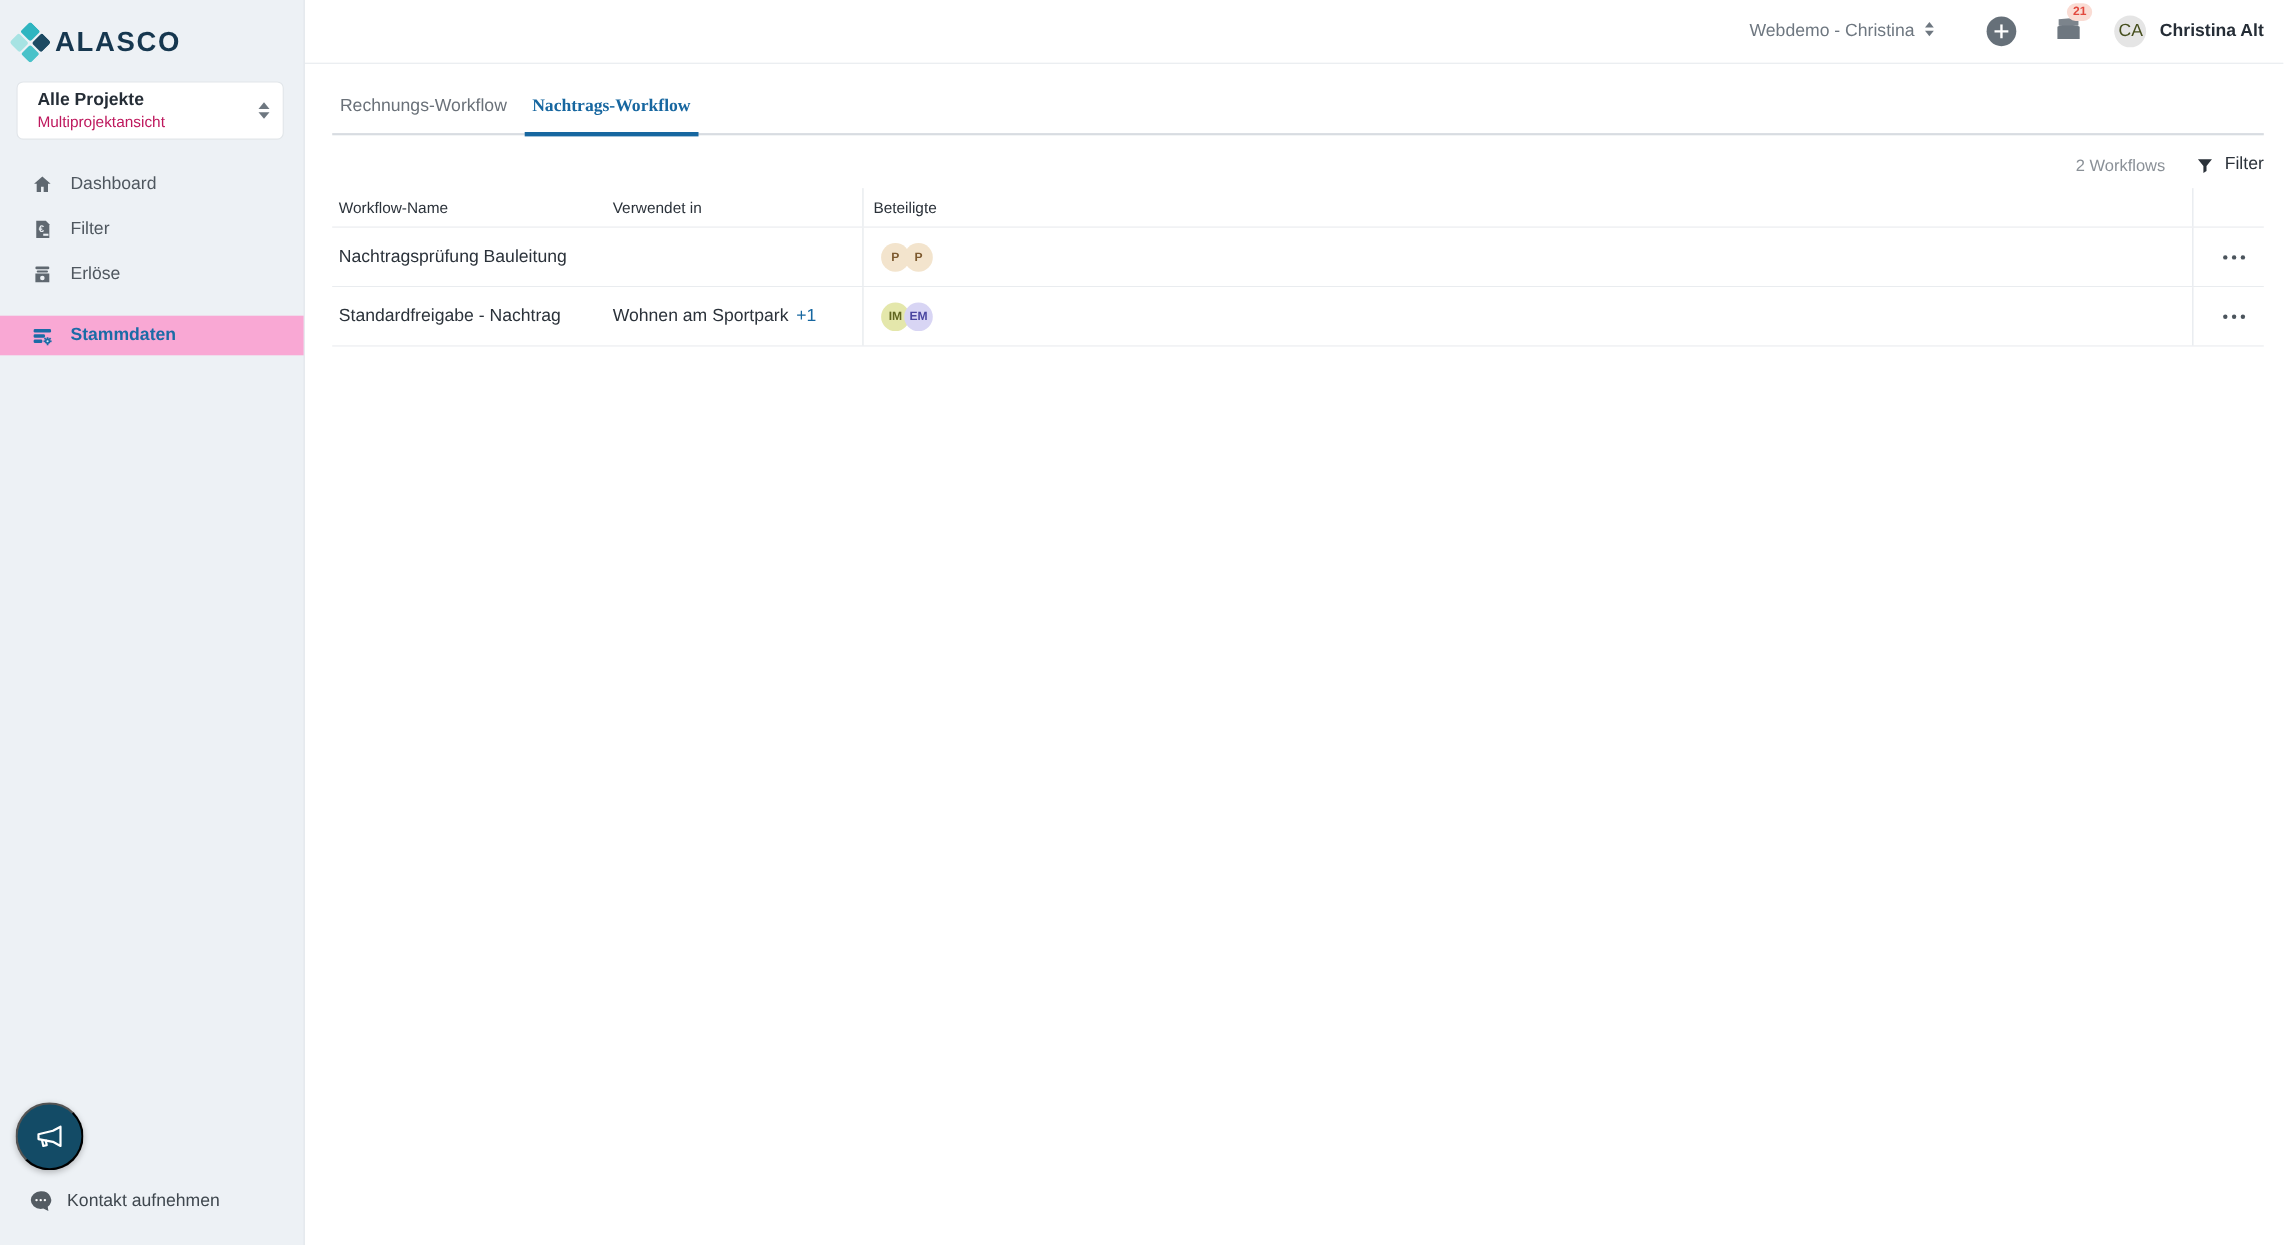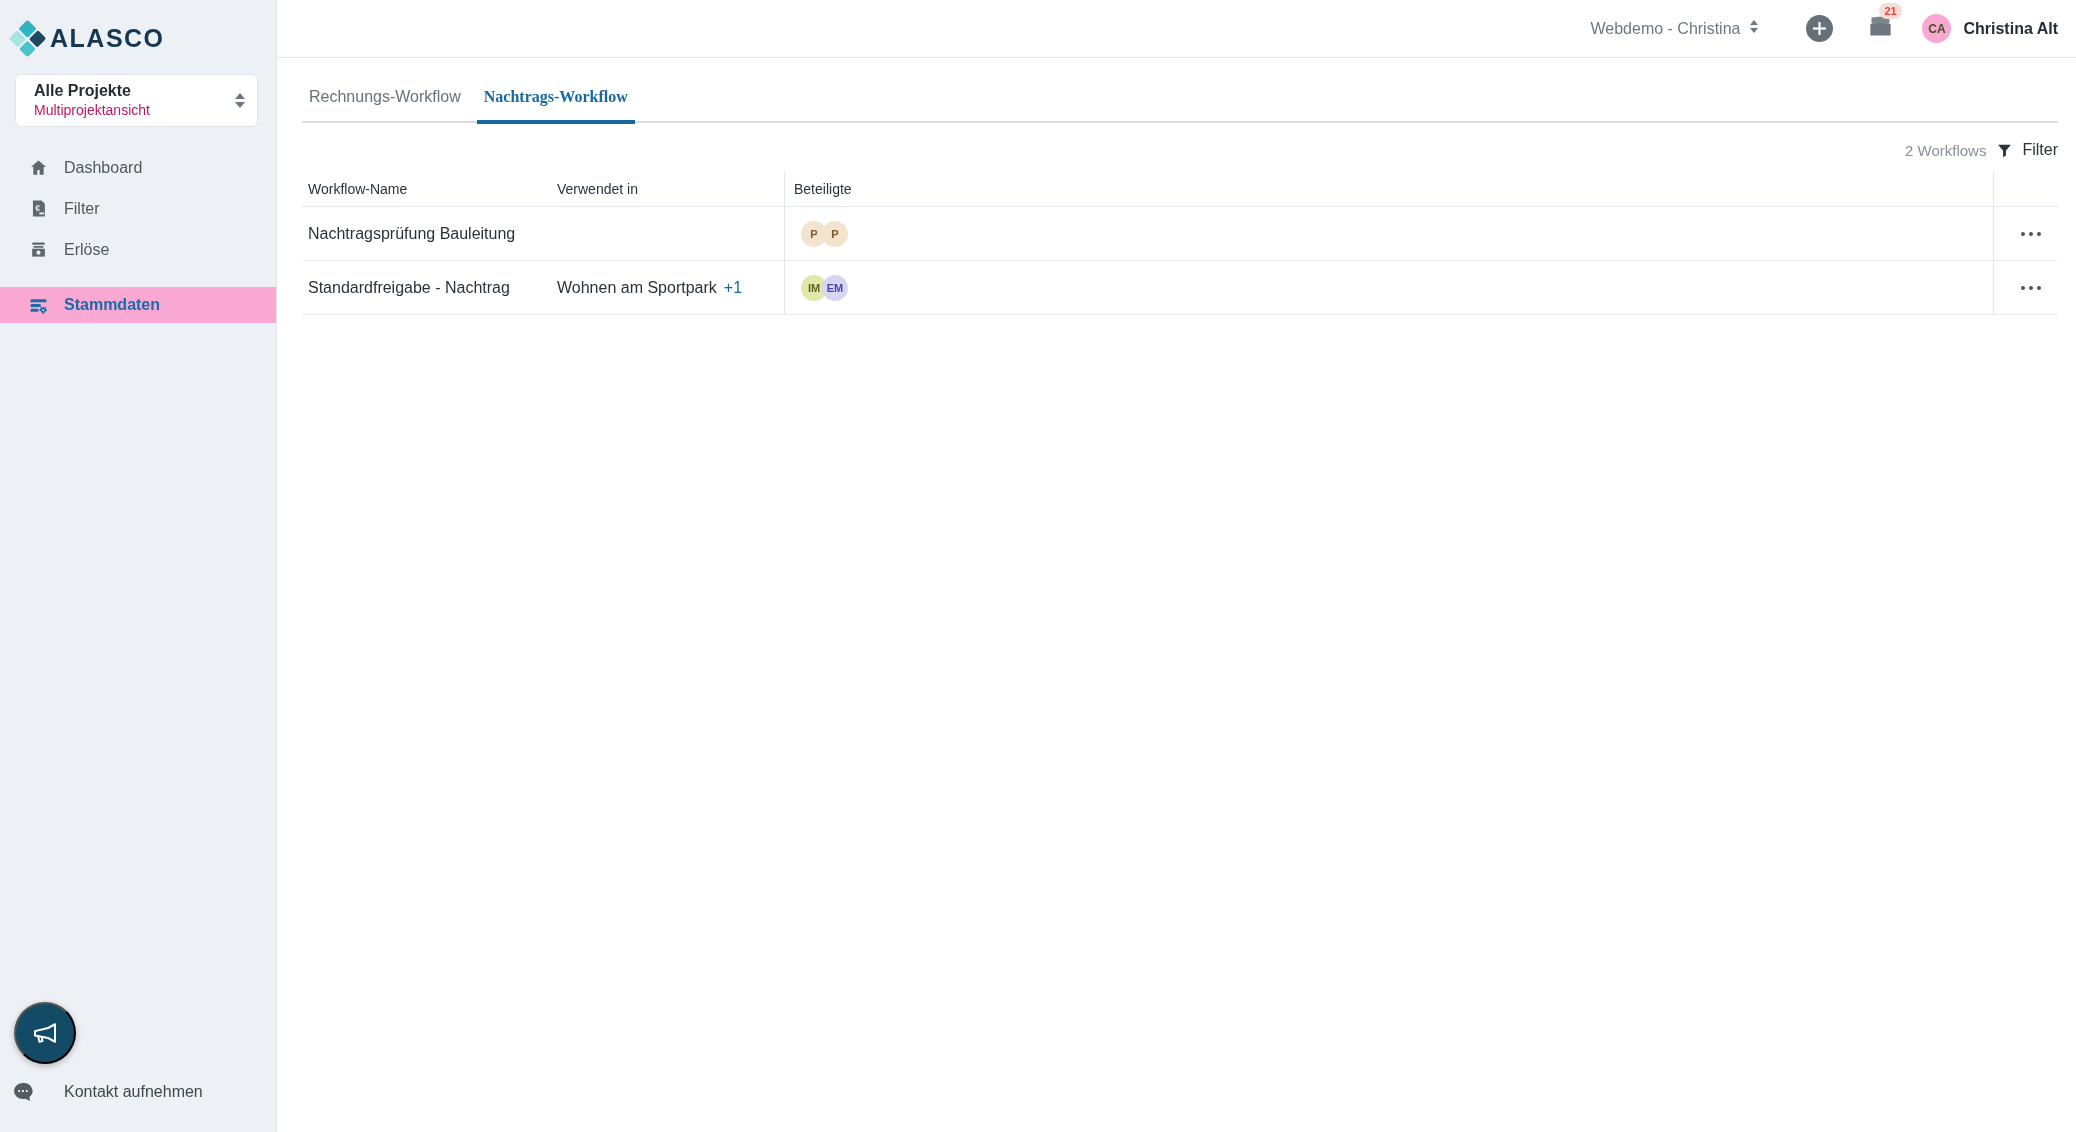--- a/index.html
+++ b/index.html
@@ -40,21 +40,21 @@
     font-size:16px; font-weight:500; color:#4f575f; cursor:pointer;
   }
   .nav-item svg { width:19px; height:19px; flex-shrink:0; }
   .nav-item.active { background:#f9a8d4; color:#1b6ba6; font-weight:700; height:36px; margin-top:17px; }
   .fab {
     position:absolute; left:14px; bottom:68px; width:62px; height:62px; border-radius:50%;
     background:#134b66; display:flex; align-items:center; justify-content:center; cursor:pointer;
     box-shadow:0 2px 6px rgba(0,0,0,.25);
   }
   .contact-row {
-    position:absolute; left:11px; bottom:28px; display:flex; align-items:center; gap:29px;
+    position:absolute; left:25px; bottom:28px; display:flex; align-items:center; gap:12px;
     font-size:16px; font-weight:500; color:#3f474e; cursor:pointer;
   }
   
   .main { flex:1; display:flex; flex-direction:column; }
   .topbar {
     height:58px; border-bottom:1px solid #e7eaee; display:flex; align-items:center;
     justify-content:flex-end; padding-right:18px; gap:0; background:#fff;
   }
   .workspace { display:flex; gap:10px; color:#6e7780; font-size:16px; cursor:pointer; }
   .workspace .updown i { border-left-width:4px; border-right-width:4px; }
@@ -63,22 +63,22 @@
     margin-left:48px; width:27px; height:27px; border-radius:50%; background:#667079; border:none;
     color:#fff; display:flex; align-items:center; justify-content:center; cursor:pointer;
   }
   .inbox-wrap { margin-left:34px; position:relative; cursor:pointer; }
   .badge {
     position:absolute; top:-10px; left:12px; background:#fadcd4; color:#e2483d;
     font-size:11px; font-weight:700; border-radius:9px; padding:2px 5px; line-height:1.1;
   }
   .user-chip { margin-left:28px; display:flex; align-items:center; gap:12px; cursor:pointer; }
   .avatar-sm {
-    width:29px; height:29px; border-radius:50%; background:#f9a8d4; color:#464f1e;
-    font-size:12px; font-weight:700; display:flex; align-items:center; justify-content:center;
+    width:29px; height:29px; border-radius:50%; background:#e5e5e5; color:#464f1e;
+    font-size:16px; font-weight:400; display:flex; align-items:center; justify-content:center;
   }
   .user-name { font-size:16px; font-weight:700; color:#252d36; }
   .content { flex:1; padding:0 18px 0 25px; display:flex; flex-direction:column; }
   .page-head { margin-top:23px; display:flex; align-items:center; }
   .back-btn {
     width:35px; height:35px; border:1px solid #d6dadf; background:#fff; border-radius:8px;
     display:flex; align-items:center; justify-content:center; cursor:pointer;
   }
   .page-title { margin-left:22px; font-size:32px; font-weight:800; color:#252d36; letter-spacing:.2px; }
   .add-btn {
@@ -86,21 +86,21 @@
     color:#fff; font-size:16px; font-weight:600; display:flex; align-items:center; gap:14px;
     cursor:pointer; font-family:"Liberation Sans", sans-serif;
   }
   .tabs { margin-top:30px; display:flex; border-bottom:2px solid #d8dce1; }
   .tab {
     padding:0 7px 14px 7px; margin-right:9px; font-size:16px; color:#6a7179; cursor:pointer;
     border-bottom:4px solid transparent; margin-bottom:-3px;
   }
   .tab.active { color:#1767a0; font-weight:700; border-bottom-color:#1767a0;font-family:Liberation Serif, serif; }
   .meta-row { margin-top:18px; display:flex; align-items:center; justify-content:flex-end; gap:10px; }
-  .count-label { font-size:15px; color:#8a9097; }
+  .count-label { font-size:15px; color:#8a9097; margin-right:18px; }
   .filter-btn { display:flex; align-items:center; gap:9px; font-size:16px; font-weight:500; color:#2b323a; cursor:pointer; background:none; border:none; font-family:"Liberation Sans", sans-serif; }
   
   .wtable { margin-top:12px; display:flex; flex-direction:column; }
   .trow { display:grid; grid-template-columns:249px 233px 1fr 65px; align-items:center; }
   .thead { height:36px; font-size:14px; color:#2b323a; border-bottom:1px solid #e3e6ea; }
   .tbody-row { height:54px; font-size:16px; color:#2b323a; border-bottom:1px solid #e9ecef; background:#fff; }
   .cell { padding-left:6px; height:100%; display:flex; align-items:center; }
   .cell.bordered { border-left:1px solid #e2e6ea; padding-left:9px; }
   .cell.participants { padding-left:16px; }
   .cell.actions { justify-content:center; }

